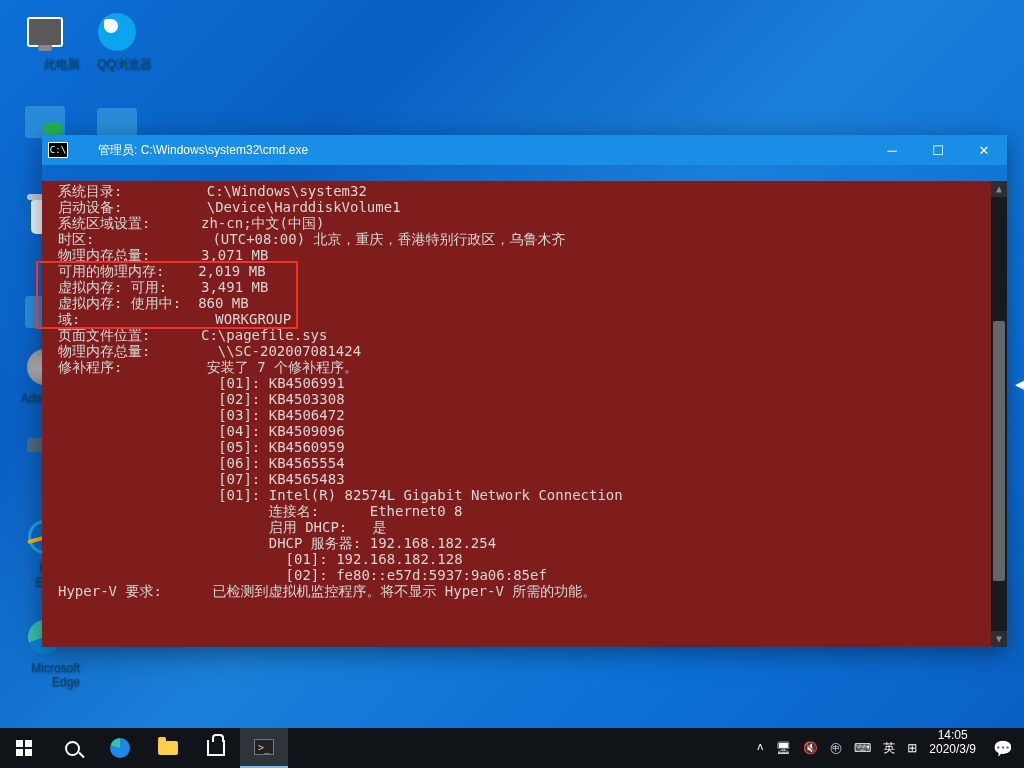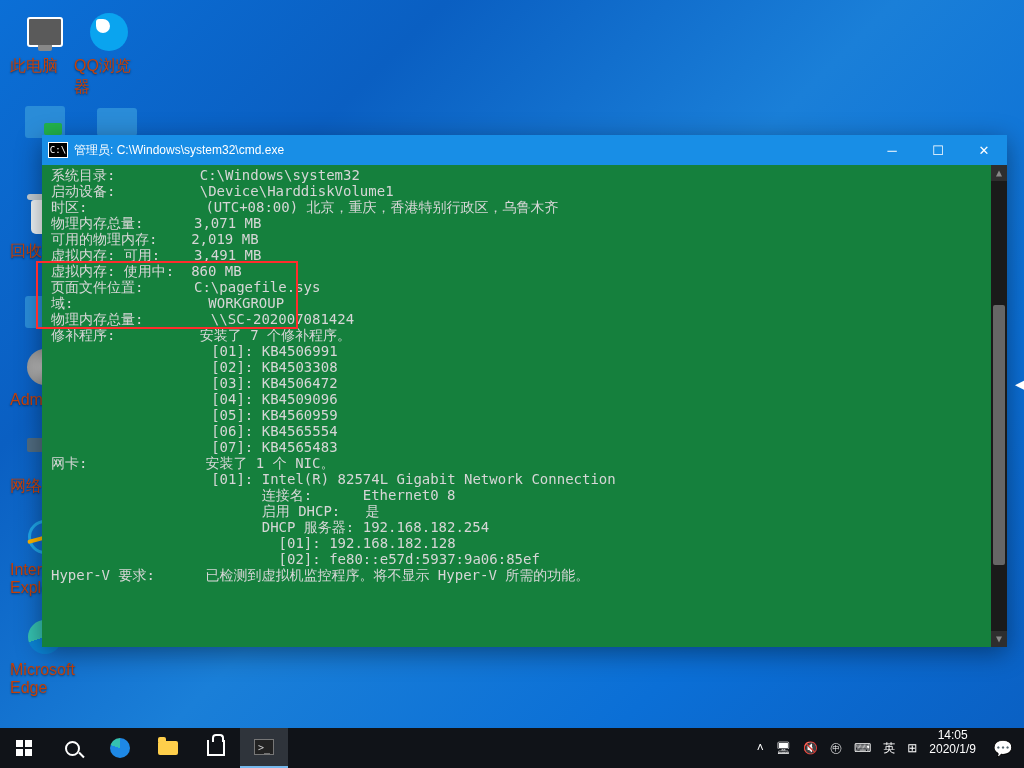--- a/index.html
+++ b/index.html
@@ -6,22 +6,22 @@
 body {
   width: 1024px; height: 768px;
   overflow: hidden;
   background: linear-gradient(135deg, #0b6fd6 0%, #0a5fc2 25%, #1a7fd8 50%, #0b6fd6 75%, #0a5fc2 100%);
   font-family: "Segoe UI", "Microsoft YaHei", sans-serif;
   position: relative;
   user-select: none;
 }
 
 .desktop-icon {
-  position: absolute; width: 70px; text-align: left;
-  color: #c2410c; font-size: 16px; cursor: pointer;
+  position: absolute; width: 70px; text-align: right;
+  color: #0c4a6e; font-size: 12px; cursor: pointer;
 }
 .desktop-icon .pic { width: 44px; height: 44px; margin: 0 auto 2px auto; display: flex; align-items: center; justify-content: center; }
 .desktop-icon .lbl { text-shadow: 0 1px 2px rgba(0,0,0,.5); }
 
 .ic-thispc { width: 36px; height: 30px; border: 2px solid #fff; border-radius: 3px; background: #5a5a5a; position: relative; }
 .ic-thispc::after{content:'';position:absolute;left:50%;top:100%;transform:translateX(-50%);width:14px;height:6px;background:#888;border-radius:0 0 2px 2px;}
 .ic-qq { width: 38px; height: 38px; border-radius: 50%; background: #0aa4ef; position: relative; overflow: hidden;}
 .ic-qq::before{content:'';position:absolute;left:6px;top:6px;width:14px;height:14px;background:#fff;border-radius:3px 7px 7px 7px;}
 .ic-recycle { width: 28px; height: 34px; background: #eef3f6; border-radius: 3px 3px 5px 5px; position: relative; }
 .ic-recycle::before{content:'';position:absolute;left:-4px;top:-6px;width:36px;height:6px;background:#c2cbd1;border-radius:3px;}
@@ -42,29 +42,29 @@
 .cmd-window {
   position: absolute; left: 42px; top: 135px; width: 965px; height: 512px;
   box-shadow: 0 6px 24px rgba(0,0,0,.4);
   display:flex; flex-direction:column;
 }
 .titlebar {
   height: 30px; background: #188ee6; color: #fff; display: flex; align-items:center;
   font-size: 12px;
 }
 .titlebar .cmdicon{width:20px;height:16px;margin:0 6px;background:#000;border:1px solid #fff;display:flex;align-items:center;justify-content:center;font-size:9px;font-family:Consolas,monospace;}
-.titlebar .title{flex:1; white-space:nowrap; overflow:hidden;}
+.titlebar .title{flex:1; white-space:nowrap; overflow:hidden;margin-left:24px;}
 .winctl{display:flex;height:100%;}
 .winctl button{width:46px;height:100%;background:transparent;border:none;color:#fff;font-size:13px;cursor:pointer;font-family:inherit;}
 .cmd-body{
-  flex:1; background:#15803d; color:#d6d6d6;
+  flex:1; background:#7f1d1d; color:#d6d6d6;
   font-family: "NSimSun","SimSun","Consolas",monospace;
   font-size:14px; line-height:16px;
-  padding:2px 9px;
-  position:relative; overflow:hidden;
+  padding:2px 16px;
+  position:relative; overflow:hidden;margin-top:16px;
 }
 .cmd-body .row{white-space:pre;}
 .lab{color:#d6d6d6;}
 .val{color:#d6d6d6;}
 .scrollbar{position:absolute;right:0;top:0;bottom:0;width:16px;background:#1a1a1a;}
 .sb-arrow{position:absolute;left:0;width:16px;height:16px;background:#2e2e2e;color:#888;display:flex;align-items:center;justify-content:center;font-size:10px;}
 .sb-thumb{position:absolute;left:2px;width:12px;background:#666;border-radius:2px;}
 
 .redbox{position:absolute; border:2px solid #ff2c2c; pointer-events:none;}
 
@@ -94,21 +94,21 @@
 </style>
 </head>
 <body>
 
 <div class="desktop-icon" style="left:10px;top:10px">
   <div class="pic">
       <div class="ic-thispc"></div>
     </div>
   <div class="lbl">此电脑</div>
 </div>
-<div class="desktop-icon" style="left:74px;top:10px">
+<div class="desktop-icon" style="left:82px;top:10px">
   <div class="pic">
       <div class="ic-qq"></div>
     </div>
   <div class="lbl">QQ浏览器</div>
 </div>
 <div class="desktop-icon" style="left:10px;top:100px">
   <div class="pic">
       <div class="ic-panel"></div>
     </div>
 </div>
@@ -159,37 +159,37 @@
     <div class="title">管理员: C:\Windows\system32\cmd.exe</div>
     <div class="winctl">
       <button>─</button>
       <button>☐</button>
       <button class="close">✕</button>
     </div>
   </div>
   <div class="cmd-body">
     <div class="row"><span class="lab">系统目录:          </span><span class="val">C:\Windows\system32</span></div>
     <div class="row"><span class="lab">启动设备:          </span><span class="val">\Device\HarddiskVolume1</span></div>
+    <div class="row"><span class="lab">系统区域设置:      </span><span class="val">zh-cn;中文(中国)</span></div>
     <div class="row"><span class="lab">时区:              </span><span class="val">(UTC+08:00) 北京，重庆，香港特别行政区，乌鲁木齐</span></div>
     <div class="row"><span class="lab">物理内存总量:      </span><span class="val">3,071 MB</span></div>
     <div class="row"><span class="lab">可用的物理内存:    </span><span class="val">2,019 MB</span></div>
     <div class="row"><span class="lab">虚拟内存: 可用:    </span><span class="val">3,491 MB</span></div>
     <div class="row"><span class="lab">虚拟内存: 使用中:  </span><span class="val">860 MB</span></div>
+    <div class="row"><span class="lab">域:                </span><span class="val">WORKGROUP</span></div>
     <div class="row"><span class="lab">页面文件位置:      </span><span class="val">C:\pagefile.sys</span></div>
-    <div class="row"><span class="lab">域:                </span><span class="val">WORKGROUP</span></div>
     <div class="row"><span class="lab">物理内存总量:        </span><span class="val">\\SC-202007081424</span></div>
     <div class="row"><span class="lab">修补程序:          </span><span class="val">安装了 7 个修补程序。</span></div>
     <div class="row">                   [01]: KB4506991</div>
     <div class="row">                   [02]: KB4503308</div>
     <div class="row">                   [03]: KB4506472</div>
     <div class="row">                   [04]: KB4509096</div>
     <div class="row">                   [05]: KB4560959</div>
     <div class="row">                   [06]: KB4565554</div>
     <div class="row">                   [07]: KB4565483</div>
-    <div class="row"><span class="lab">网卡:              </span><span class="val">安装了 1 个 NIC。</span></div>
     <div class="row">                   [01]: Intel(R) 82574L Gigabit Network Connection</div>
     <div class="row">                         连接名:      Ethernet0 8</div>
     <div class="row">                         启用 DHCP:   是</div>
     <div class="row">                         DHCP 服务器: 192.168.182.254</div>
     <div class="row">                           [01]: 192.168.182.128</div>
     <div class="row">                           [02]: fe80::e57d:5937:9a06:85ef</div>
     <div class="row"><span class="lab">Hyper-V 要求:      </span><span class="val">已检测到虚拟机监控程序。将不显示 Hyper-V 所需的功能。</span></div>
 
     <div class="scrollbar">
       <div class="sb-arrow" style="top:0">▲</div>
@@ -234,19 +234,19 @@
     <span>˄</span>
     <span>🖥</span>
     <span style="color:#e35;">🔇</span>
     <span>㊥</span>
     <span>⌨</span>
     <span>英</span>
     <span>⊞</span>
   </div>
   <div class="clock">
     <div>14:05</div>
-    <div>2020/1/9</div>
+    <div>2020/3/9</div>
   </div>
   <div class="notif">
     <span>💬</span>
 
 </div>
 
 </div>
 </body></html>

